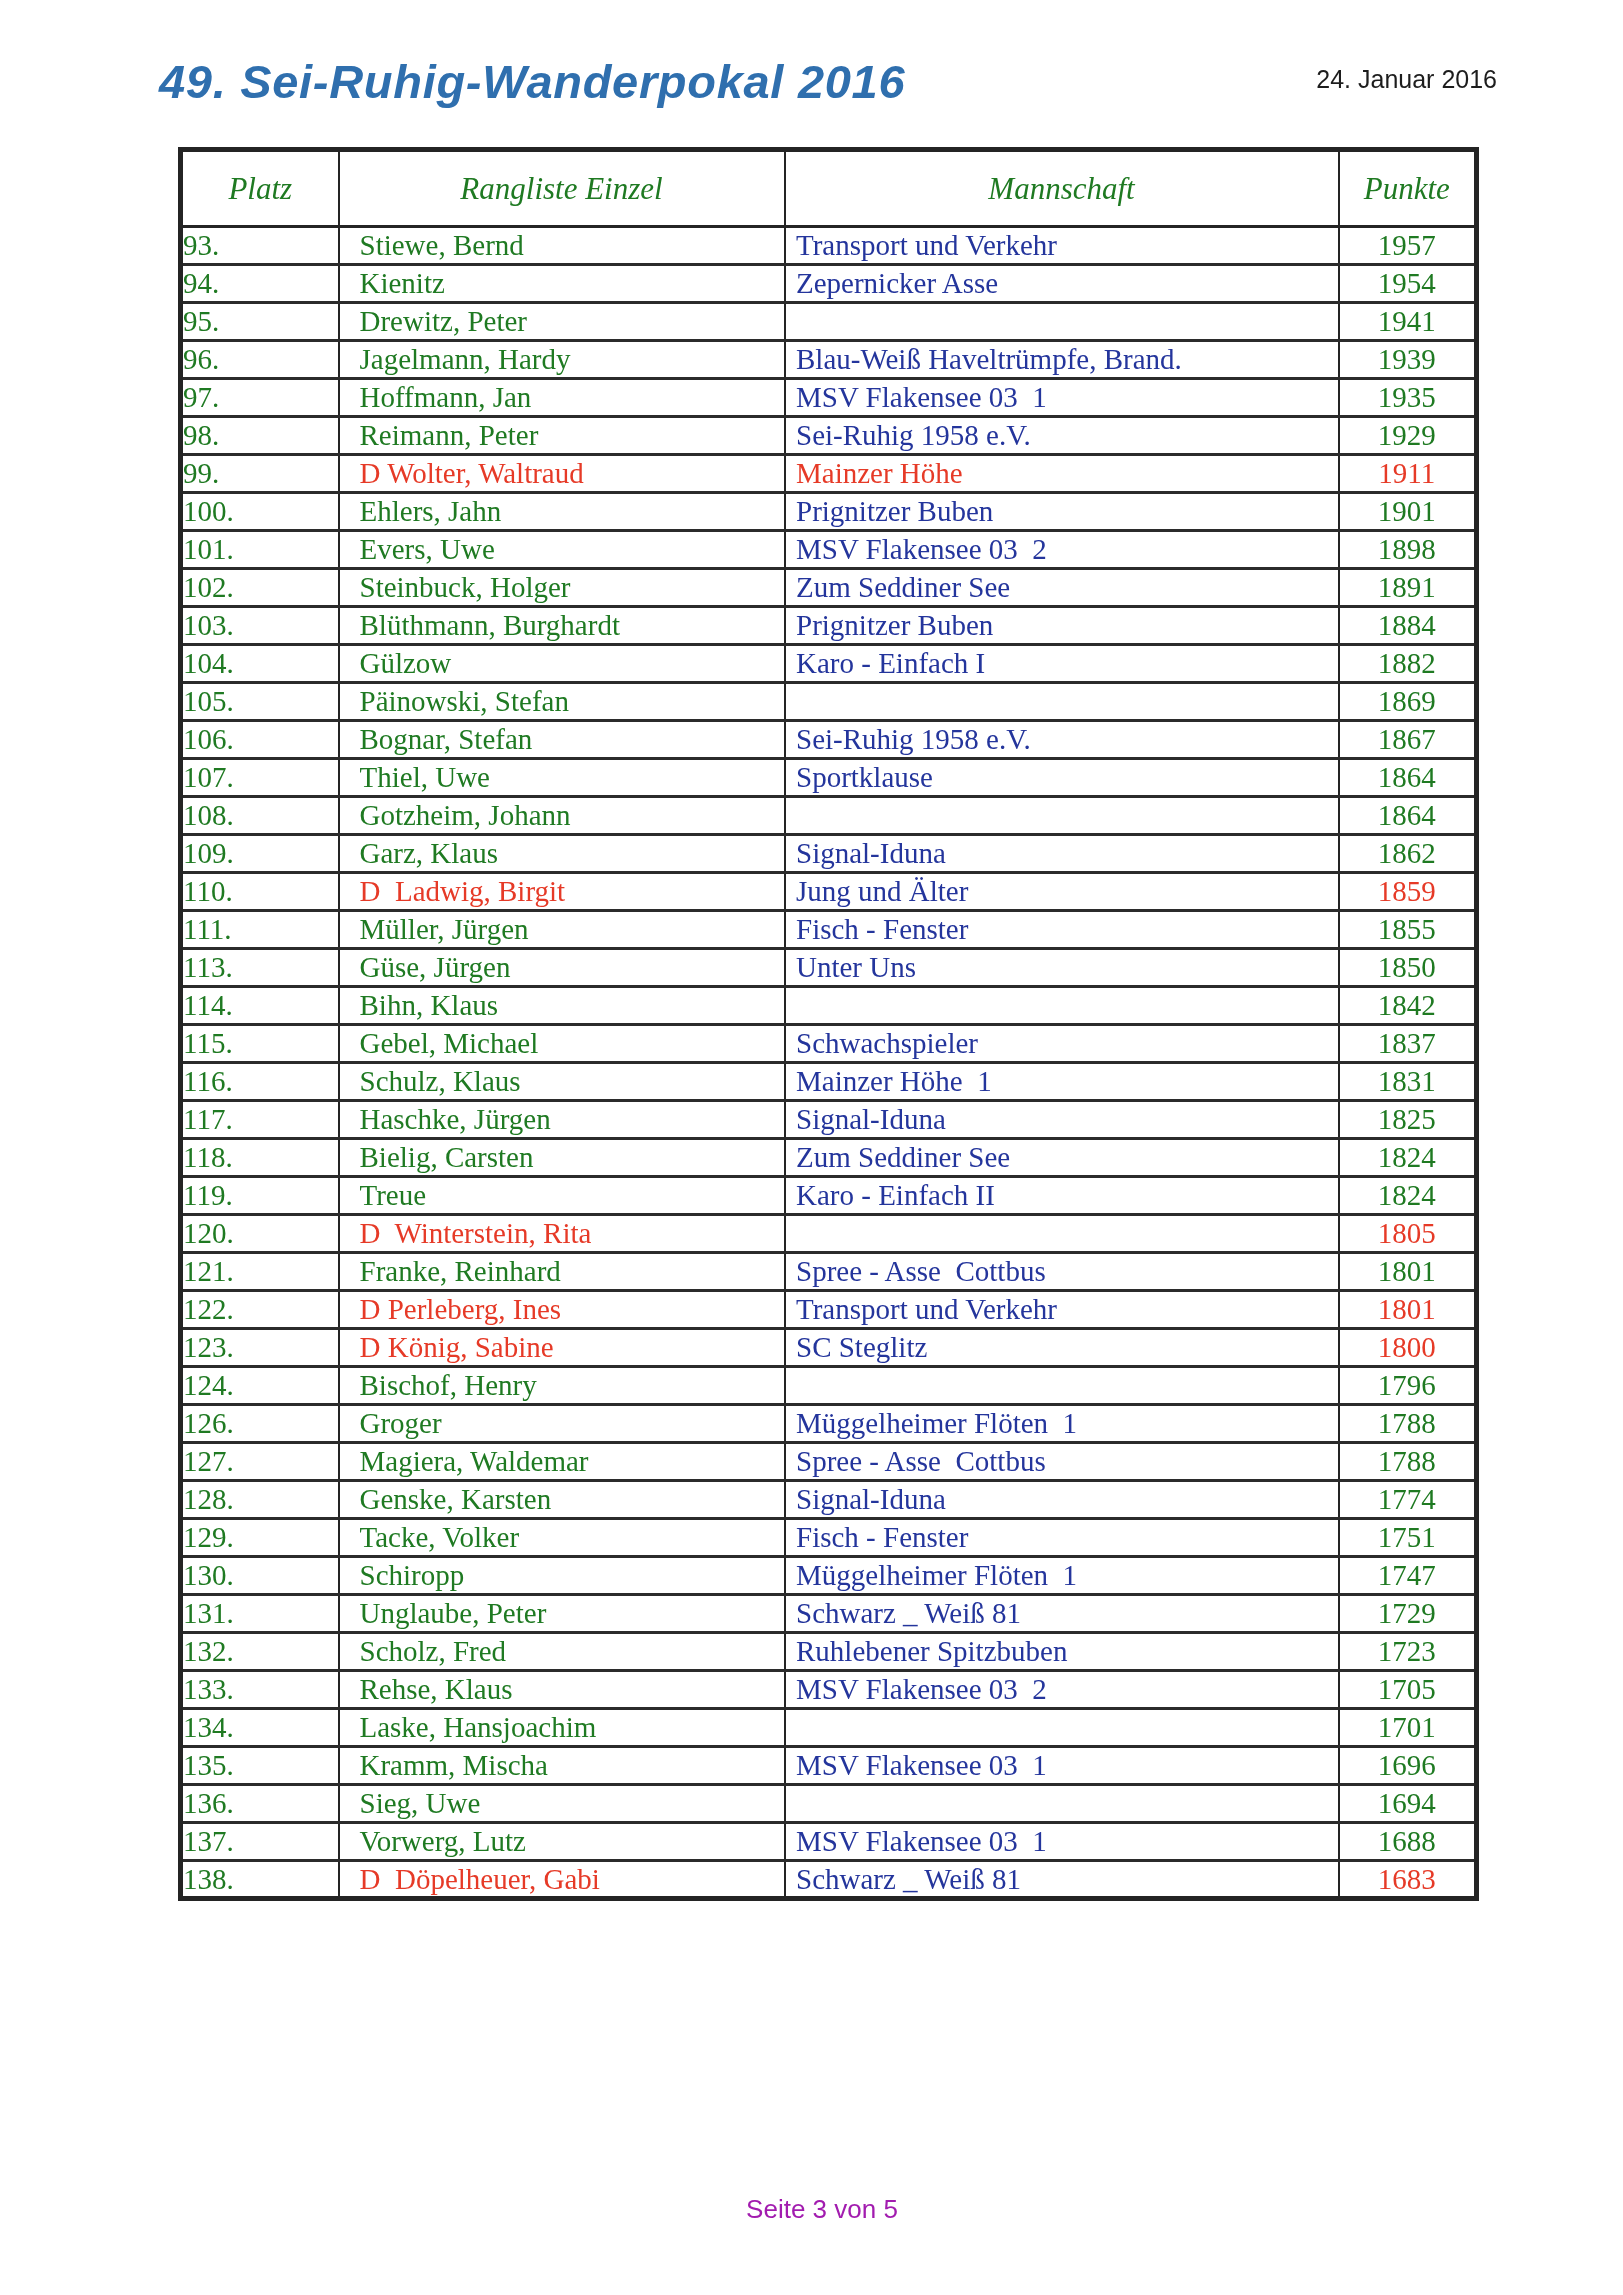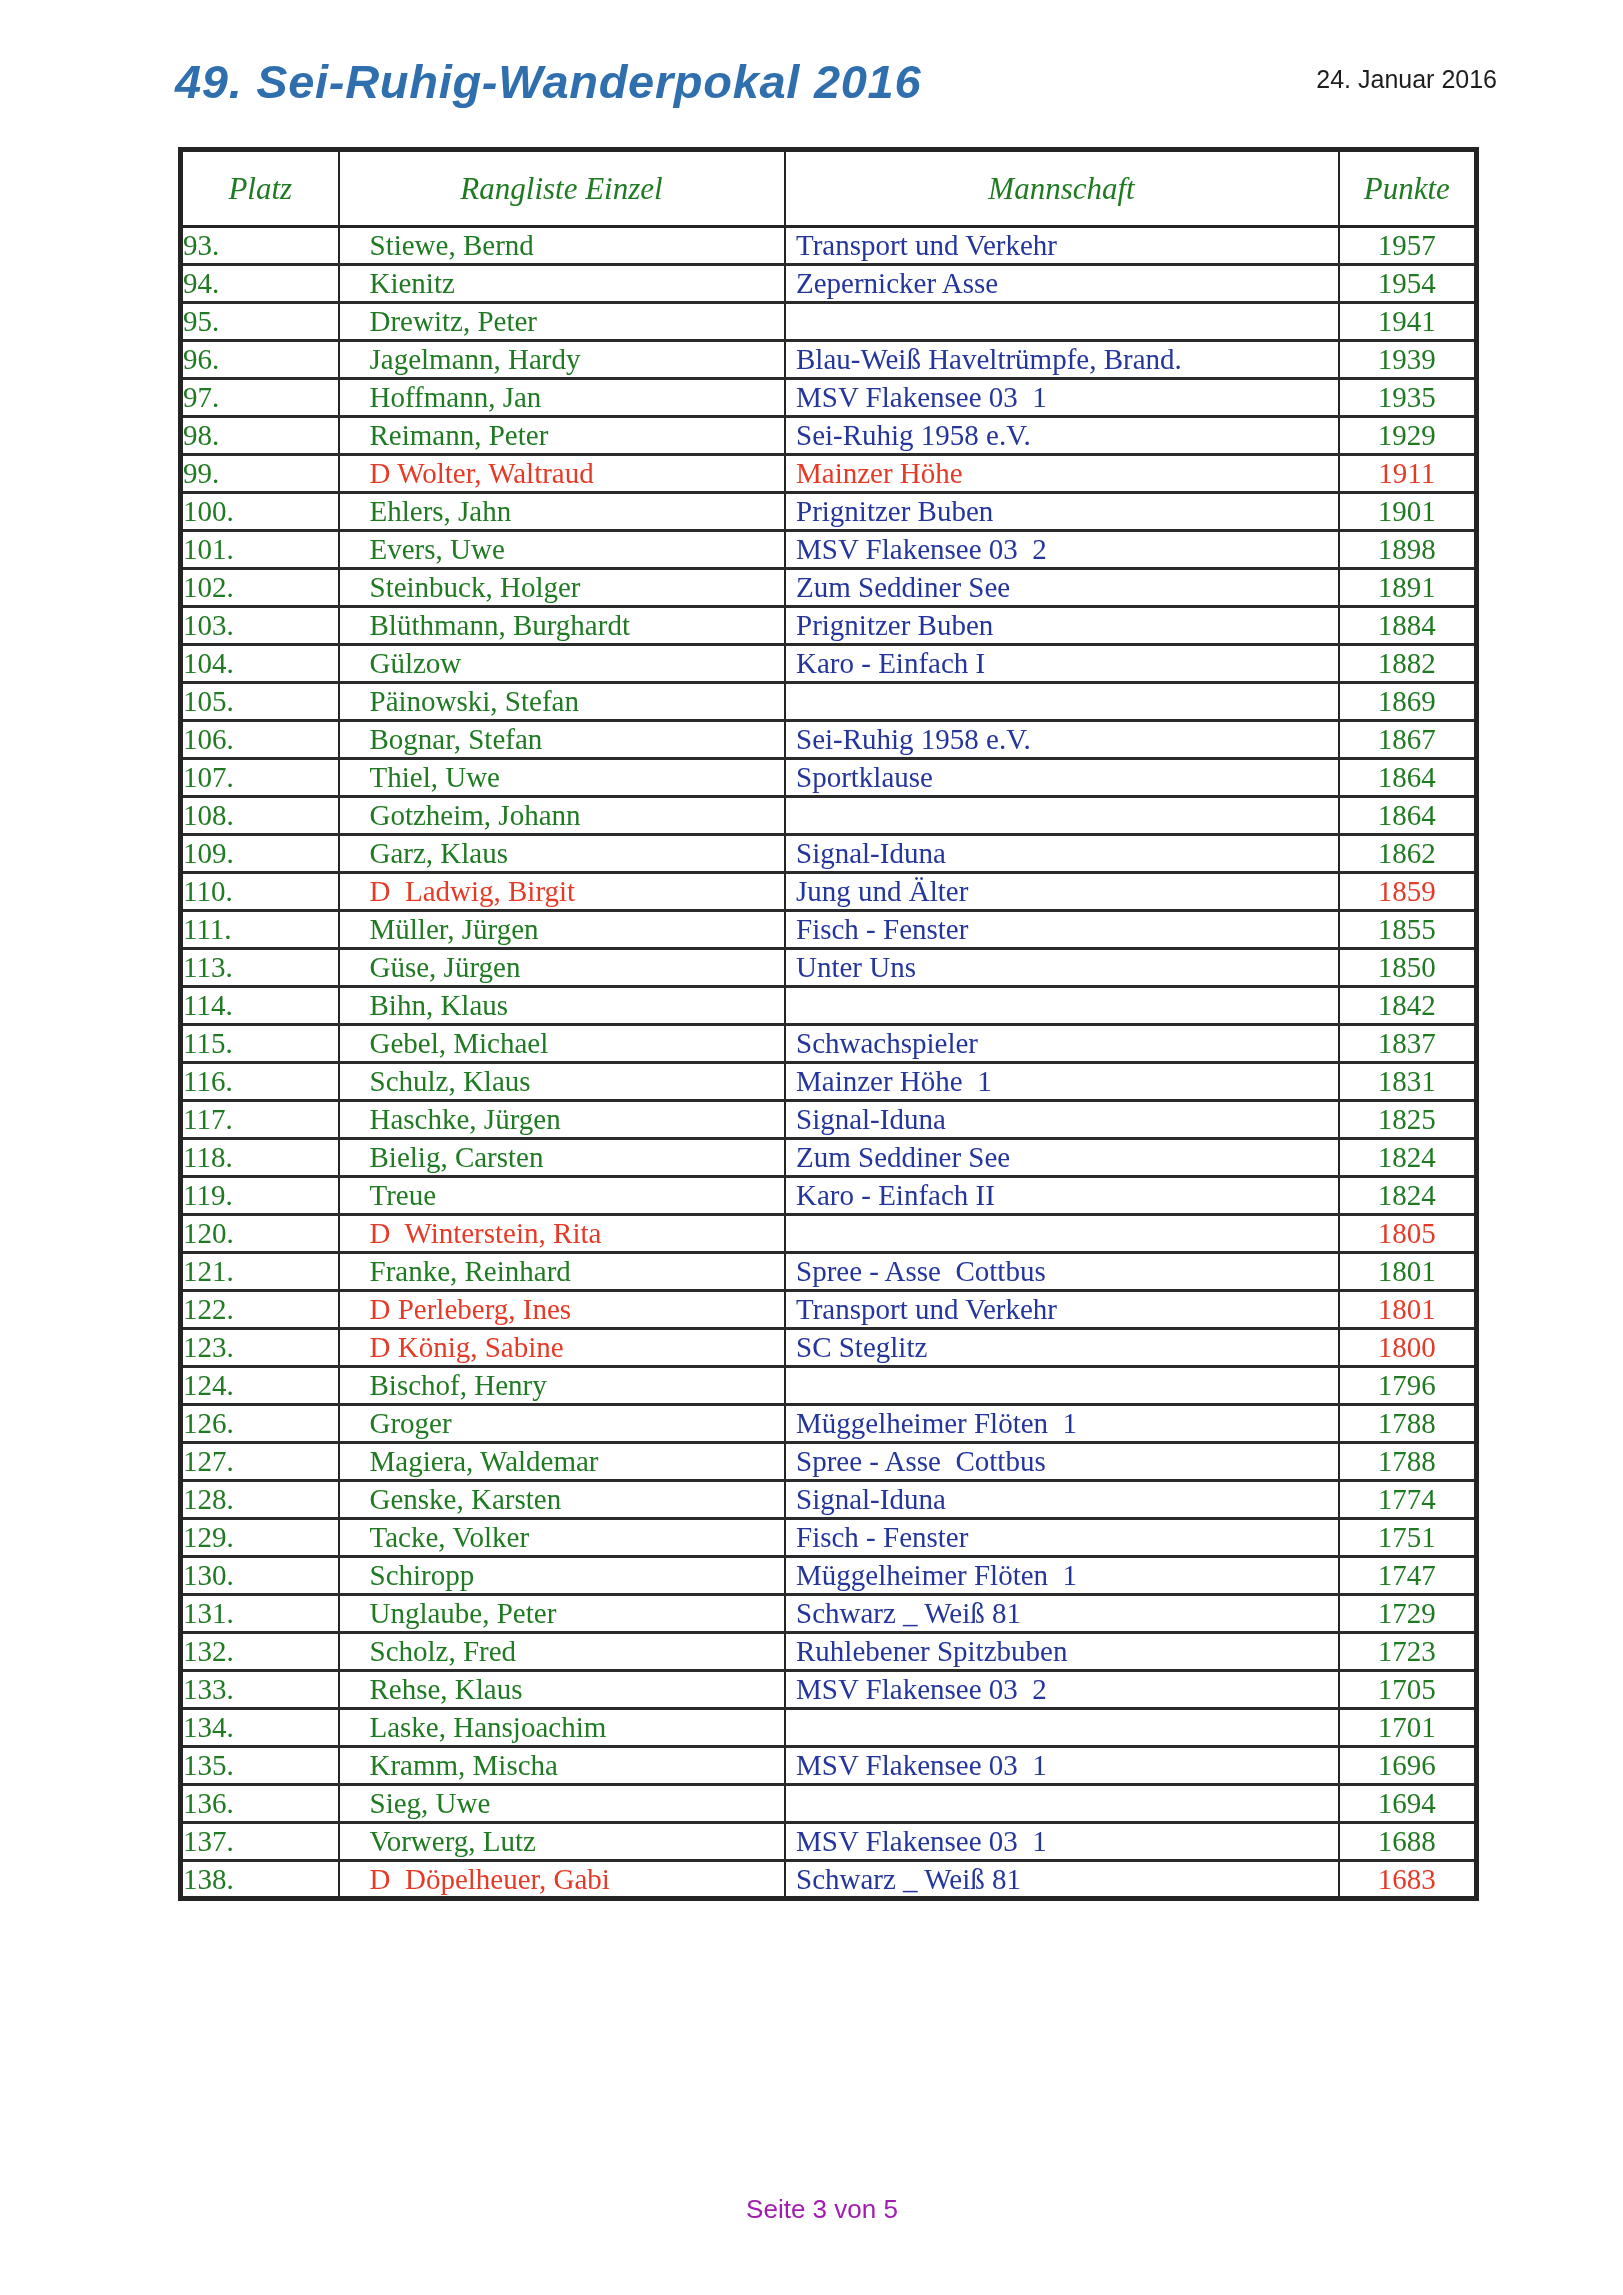--- a/index.html
+++ b/index.html
@@ -1,21 +1,21 @@
 <!DOCTYPE html>
 <html style="--title-blue: #2f6fae; --text-green: #1f7a22; --team-blue: #24359c; --highlight-red: #e63a27; --border-dark: #242424;font-size:10.5px"><head>
 <meta charset="utf-8">
 <style>
   * { margin: 0; padding: 0; box-sizing: border-box; }
   html, body { width: 1623px; height: 2295px; background: #ffffff; overflow: hidden; }
   body { font-family: "Liberation Sans", sans-serif; position: relative; }
 
   .page-title {
     position: absolute;
-    left: 175px;
+    left: 159px;
     top: 54px;
     font-family: "Liberation Sans", sans-serif;
     font-size: 47px;
     font-weight: bold;
     font-style: italic;
     color: var(--title-blue, #2f6fae);
     letter-spacing: 0.7px;
     white-space: nowrap;
   }
   .page-date {
@@ -58,21 +58,21 @@
     font-size: 29px;
     vertical-align: middle;
     white-space: pre;
     overflow: hidden;
   }
   td.c-platz {
     color: var(--text-green, #1f7a22);
   }
   td.c-name {
     color: var(--text-green, #1f7a22);
-    padding-left: 30px;
+    padding-left: 20px;
   }
   td.c-team {
     color: var(--team-blue, #24359c);
     padding-left: 10.5px;
   }
   td.c-punkte {
     color: var(--text-green, #1f7a22);
     text-align: center;
     margin-top: 35px;
   }

